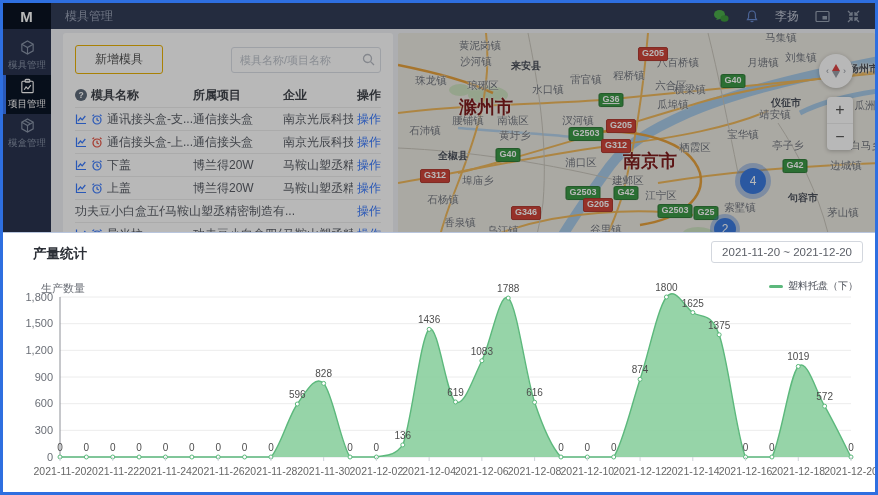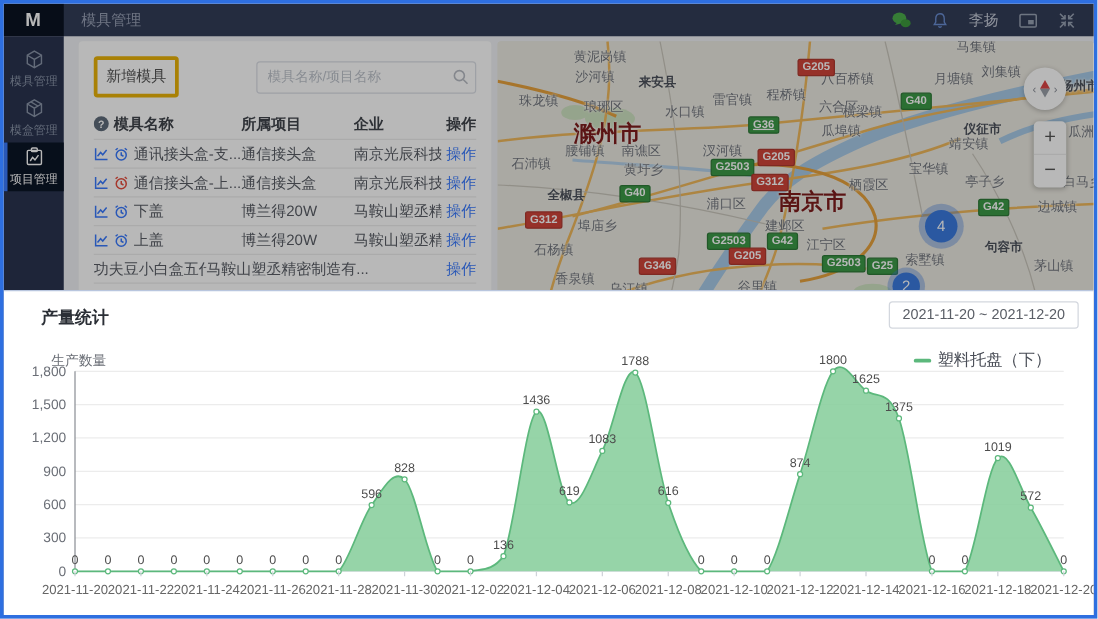--- a/index.html
+++ b/index.html
@@ -20,23 +20,23 @@
   .side-item.active{background:#0b1526;color:#fff;}
   .side-item.active::before{content:"";position:absolute;left:0;top:0;bottom:0;width:3px;background:#3a7afe;}
   .side-item svg{display:block;}
   
   .content{position:absolute;top:26px;left:48px;right:0;bottom:0;display:flex;gap:5px;padding:4px 0 0 12px;}
   .card{background:#fff;border-radius:3px;}
   .mold-card{width:330px;height:424px;box-sizing:border-box;padding:12px 12px 0 12px;flex:none;}
   .map-card{flex:1;height:424px;position:relative;overflow:hidden;background:#e9e7df;}
   
   .toolbar{display:flex;justify-content:space-between;align-items:center;margin-bottom:9px;}
-  .btn-add{border:3px solid #eab308;background:#fff;border-radius:3px;font-size:12px;color:#555;
-           padding:5px 7px;cursor:pointer;font-family:inherit;}
-  .search{position:relative;width:176px;margin-left:28px;}
+  .btn-add{border:1px solid #eab308;background:#fff;border-radius:3px;font-size:12px;color:#555;
+           padding:5px 19px;cursor:pointer;font-family:inherit;}
+  .search{position:relative;width:150px;margin-left:28px;}
   .search input{width:100%;height:26px;box-sizing:border-box;border:1px solid #dcdfe6;border-radius:3px;
                 font-size:11px;padding:0 24px 0 8px;color:#333;font-family:inherit;}
   .search input::placeholder{color:#bfc4cc;}
   .search .mag{position:absolute;right:6px;top:6px;}
   .tbl{font-size:12px;color:#5a5e66;}
   .trh,.trr{display:flex;align-items:center;border-bottom:1px solid #ededed;}
   .trh{height:24px;color:#41454c;font-weight:bold;}
   .trr{height:22px;}
   .c0{width:118px;display:flex;align-items:center;gap:4px;white-space:nowrap;overflow:hidden;}
   .c1{width:90px;white-space:nowrap;overflow:hidden;}
@@ -63,21 +63,21 @@
   .zbtn{width:26px;height:26px;display:flex;align-items:center;justify-content:center;font-size:16px;color:#555;
         cursor:pointer;border-bottom:1px solid #eee;}
   .zbtn:last-child{border-bottom:none;}
   
   .dim{position:absolute;inset:0;background:rgba(0,0,0,.28);z-index:40;}
   .prod-panel{position:absolute;left:0;right:0;bottom:0;top:229px;background:#fff;z-index:50;border-top:1px solid #b9c6de;}
   .prod-title{position:absolute;left:30px;top:12px;font-size:13.5px;font-weight:bold;color:#2b2f36;}
   .date-box{position:absolute;right:12px;top:8px;border:1px solid #d3d7de;border-radius:3px;font-size:11.5px;
             color:#5a5e66;padding:4px 10px;background:#fff;cursor:pointer;}
   .y-title{position:absolute;left:38px;top:48px;font-size:11px;color:#6a6e76;}
-  .legend{position:absolute;right:34px;top:46px;font-size:13px;color:#4a4e57;display:flex;align-items:center;gap:5px;}
+  .legend{position:absolute;right:17px;top:46px;font-size:10px;color:#4a4e57;display:flex;align-items:center;gap:5px;}
   .legend .dash{width:14px;height:3px;border-radius:2px;}
   .chart-wrap{position:absolute;left:2px;top:52px;}
   .chart-wrap svg{overflow:visible;display:block;}
 </style>
 </head>
 <body>
 
 <div class="win">
 
   <div class="topbar">
@@ -119,40 +119,40 @@
       <div class="side-item">
         <span>
           <svg width="17" height="17" viewBox="0 0 18 18" fill="none" stroke="currentColor" stroke-width="1.2">
             <path d="M9 2 L15 5.5 L15 12.5 L9 16 L3 12.5 L3 5.5 Z"></path>
             <path d="M3 5.5 L9 9 L15 5.5"></path>
             <path d="M9 9 L9 16"></path>
           </svg>
         </span>
         <span>模具管理</span>
       </div>
+      <div class="side-item active">
+        <span>
+          <svg width="17" height="17" viewBox="0 0 18 18" fill="none" stroke="currentColor" stroke-width="1.2">
+            <rect x="3" y="3.5" width="12" height="12" rx="1"></rect>
+            <rect x="6.5" y="1.5" width="5" height="3" rx="1"></rect>
+            <path d="M5.5 12.5 L7.5 9.5 L9.5 11.5 L12.5 7.5"></path>
+          </svg>
+        </span>
+        <span>项目管理</span>
+      </div>
       <div class="side-item">
         <span>
           <svg width="17" height="17" viewBox="0 0 18 18" fill="none" stroke="currentColor" stroke-width="1.2">
             <path d="M9 2 L15 5.5 L15 12.5 L9 16 L3 12.5 L3 5.5 Z"></path>
             <path d="M3 5.5 L9 9 L15 5.5"></path>
             <path d="M9 9 L9 16"></path>
             <path d="M6 3.8 L12 7.2"></path>
           </svg>
         </span>
         <span>模盒管理</span>
-      </div>
-      <div class="side-item active">
-        <span>
-          <svg width="17" height="17" viewBox="0 0 18 18" fill="none" stroke="currentColor" stroke-width="1.2">
-            <rect x="3" y="3.5" width="12" height="12" rx="1"></rect>
-            <rect x="6.5" y="1.5" width="5" height="3" rx="1"></rect>
-            <path d="M5.5 12.5 L7.5 9.5 L9.5 11.5 L12.5 7.5"></path>
-          </svg>
-        </span>
-        <span>项目管理</span>
       </div>
     </div>
 
   <div class="content">
     <div class="card mold-card">
       <div class="toolbar">
         <button class="btn-add">新增模具</button>
         <span class="search">
           <input placeholder="模具名称/项目名称" style="">
           <svg class="mag" width="13" height="13" viewBox="0 0 13 13">

